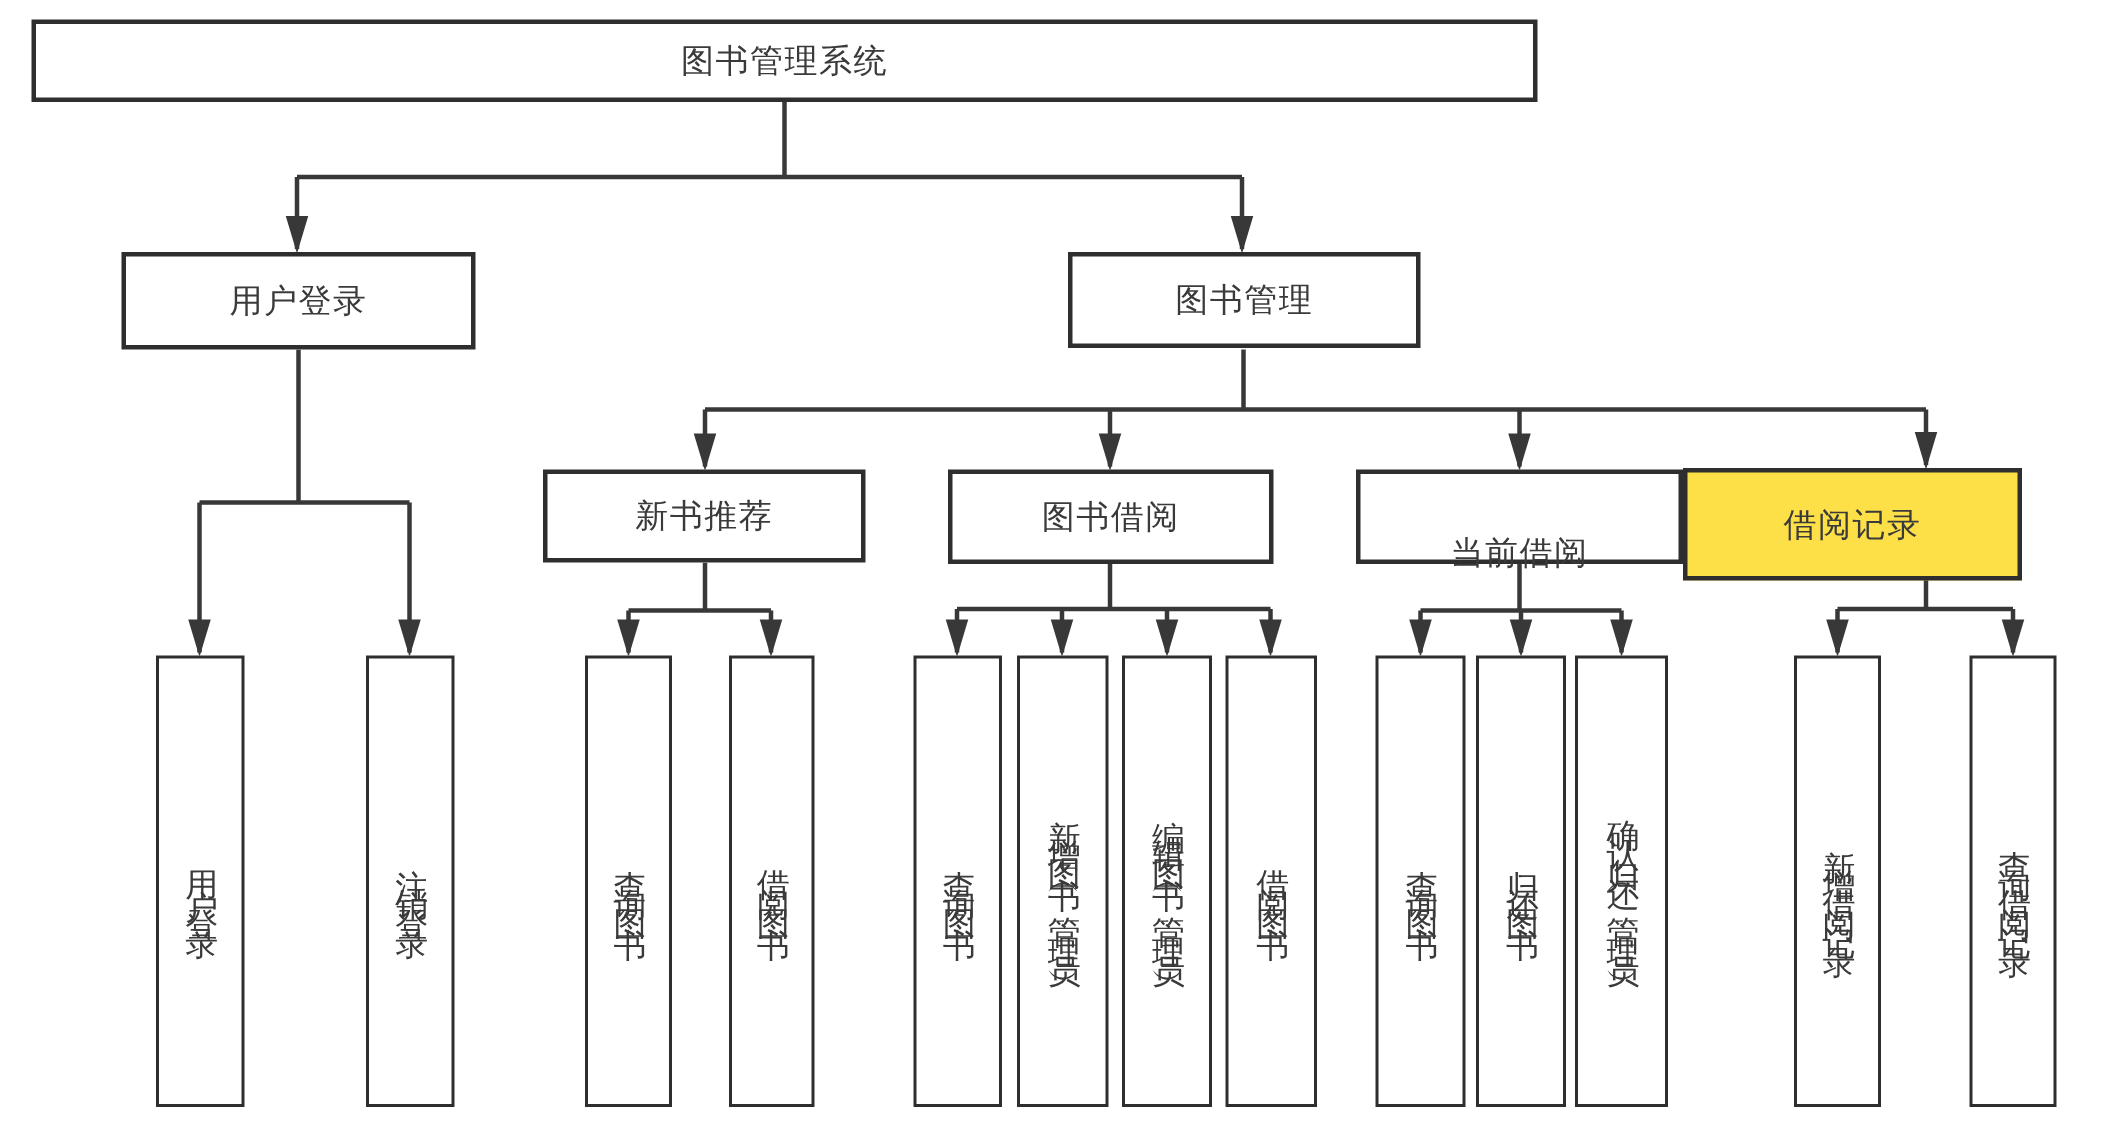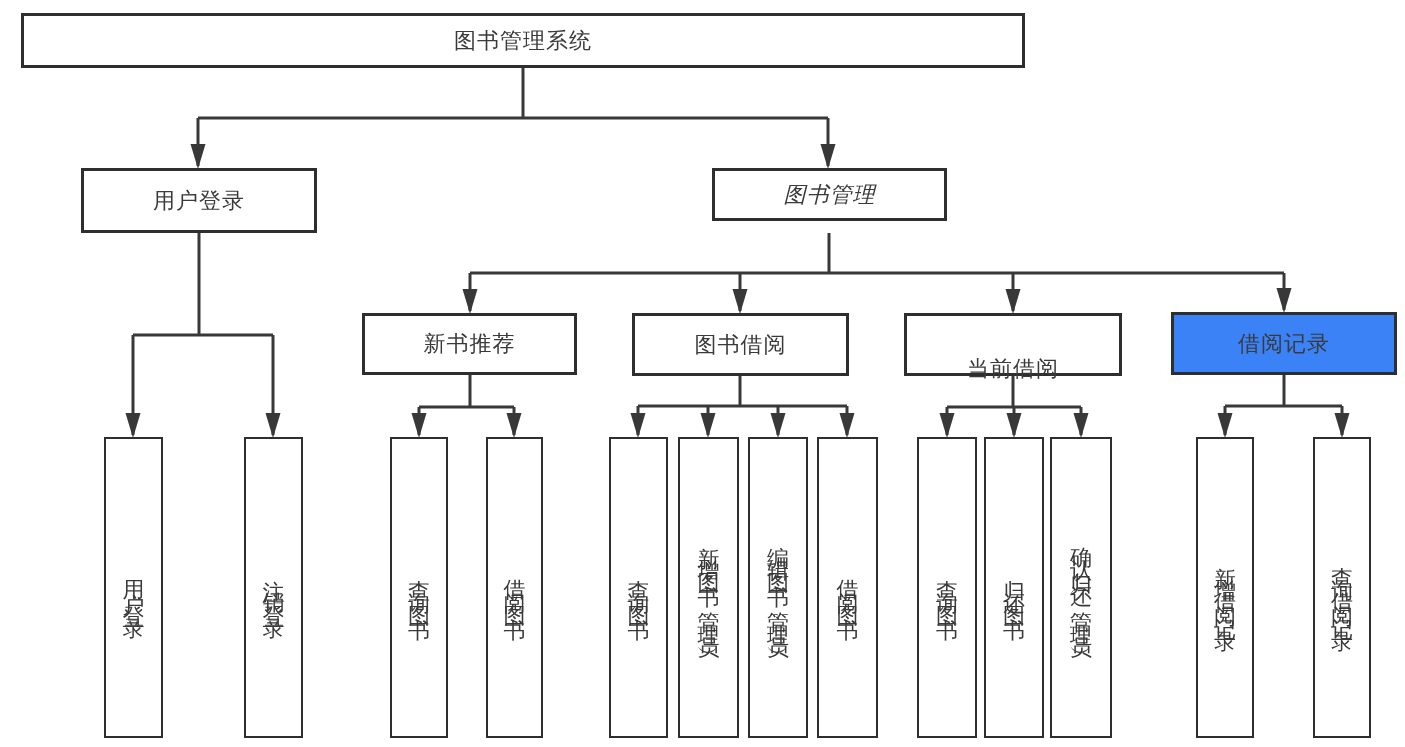--- a/index.html
+++ b/index.html
@@ -99,33 +99,33 @@
       <polygon points="1217.5,413 1232.5,413 1225,438" fill="#383838"></polygon>
       <polygon points="1334.5,413 1349.5,413 1342,438" fill="#383838"></polygon>
     </svg>
   <div id="nodes">
       <div class="node" style="left: 21px; top: 13px; width: 1004px; height: 55px; border-color: rgb(46, 46, 46); background: rgb(255, 255, 255);">
         <span class="node-label" style="color: rgb(58, 58, 58);">图书管理系统</span>
       </div>
       <div class="node" style="left: 81px; top: 168px; width: 236px; height: 65px; border-color: rgb(46, 46, 46); background: rgb(255, 255, 255);">
         <span class="node-label" style="color: rgb(58, 58, 58);">用户登录</span>
       </div>
-      <div class="node" style="left: 712px; top: 168px; width: 235px; height: 53px; border-color: rgb(46, 46, 46); background: rgb(255, 255, 255); font-style: italic;">
+      <div class="node" style="left: 712px; top: 168px; width: 235px; height: 64px; border-color: rgb(46, 46, 46); background: rgb(255, 255, 255);">
         <span class="node-label" style="color: rgb(58, 58, 58);">图书管理</span>
       </div>
       <div class="node" style="left: 362px; top: 313px; width: 215px; height: 62px; border-color: rgb(46, 46, 46); background: rgb(255, 255, 255);">
         <span class="node-label" style="color: rgb(58, 58, 58);">新书推荐</span>
       </div>
       <div class="node" style="left: 632px; top: 313px; width: 217px; height: 63px; border-color: rgb(46, 46, 46); background: rgb(255, 255, 255);">
         <span class="node-label" style="color: rgb(58, 58, 58);">图书借阅</span>
       </div>
       <div class="node" style="left: 904px; top: 313px; width: 218px; height: 63px; border-color: rgb(46, 46, 46); background: rgb(255, 255, 255);">
         <span class="node-label" style="color: rgb(58, 58, 58); margin-top: 48px;">当前借阅</span>
       </div>
-      <div class="node" style="left: 1171px; top: 312px; width: 226px; height: 63px; border-color: rgb(46, 46, 46); background: #3b82f6;">
+      <div class="node" style="left: 1122px; top: 312px; width: 226px; height: 75px; border-color: rgb(46, 46, 46); background: #fde047;">
         <span class="node-label" style="color: rgb(58, 58, 58);">借阅记录</span>
       </div>
       <div class="node leaf" style="left: 104px; top: 437px; width: 59px; height: 301px; border-color: rgb(46, 46, 46); background: rgb(255, 255, 255);">
         <span class="node-label" style="color: rgb(58, 58, 58);">用户登录</span>
       </div>
       <div class="node leaf" style="left: 244px; top: 437px; width: 59px; height: 301px; border-color: rgb(46, 46, 46); background: rgb(255, 255, 255);">
         <span class="node-label" style="color: rgb(58, 58, 58);">注销登录</span>
       </div>
       <div class="node leaf" style="left: 390px; top: 437px; width: 58px; height: 301px; border-color: rgb(46, 46, 46); background: rgb(255, 255, 255);">
         <span class="node-label" style="color: rgb(58, 58, 58);">查询图书</span>

